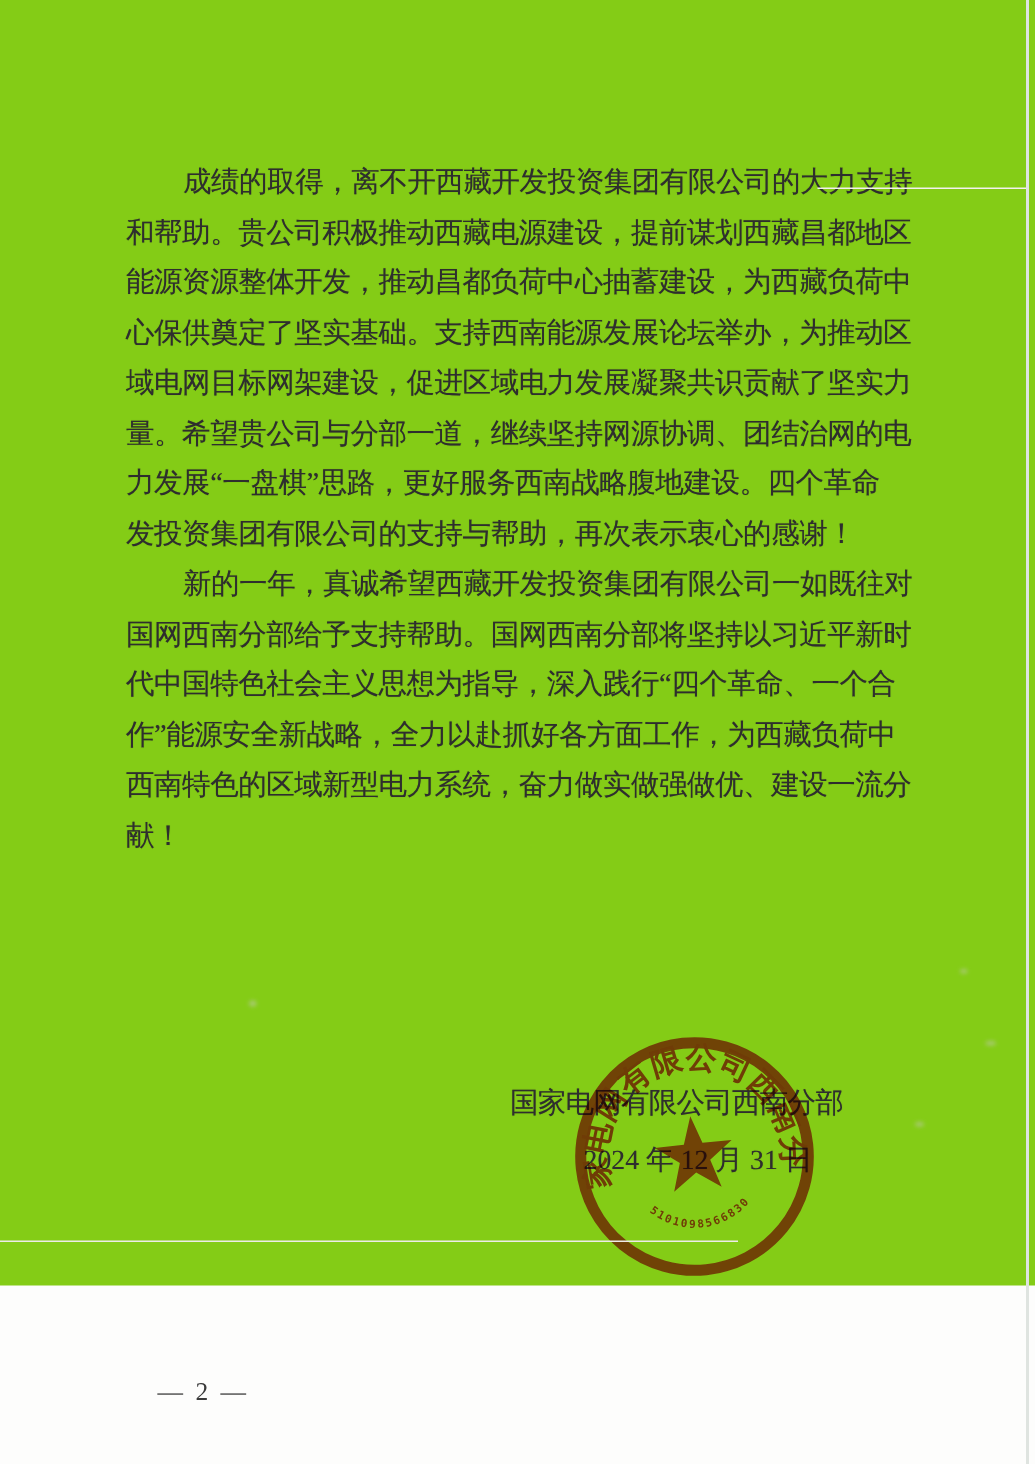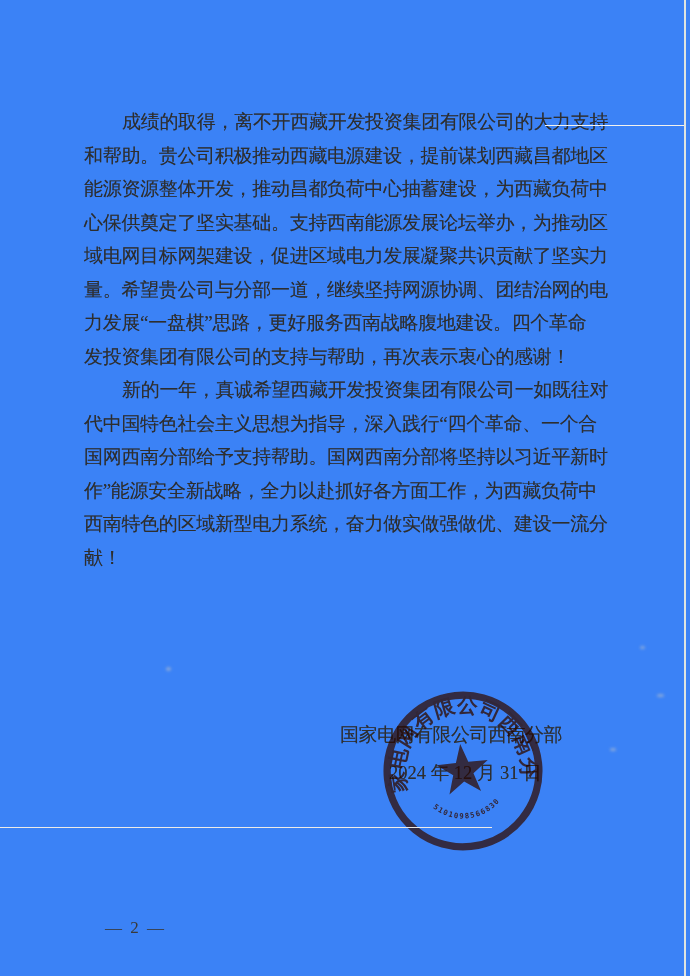--- a/index.html
+++ b/index.html
@@ -4,22 +4,22 @@
 <style>
   html, body {
     margin: 0; padding: 0;
     width: 690px; height: 976px;
     background: #fdfdfc;
     overflow: hidden;
     font-family: "Liberation Serif", "DejaVu Serif", serif;
   }
   .page {
     position: relative;
-    width: 690px; height: 976px;
-    background: #3b82f6;
+    width: 690px; height: 857px;
+    background: #84cc16;
   }
   
   .body-text {
     position: absolute;
     left: 84px; top: 105px;
     width: 540px;
     color: #2e2e2e;
   }
   .line {
     height: 33.5px;
@@ -105,22 +105,22 @@
   <div class="body-text">
     <div class="line indent">成绩的取得，离不开西藏开发投资集团有限公司的大力支持</div>
     <div class="line">和帮助。贵公司积极推动西藏电源建设，提前谋划西藏昌都地区</div>
     <div class="line">能源资源整体开发，推动昌都负荷中心抽蓄建设，为西藏负荷中</div>
     <div class="line">心保供奠定了坚实基础。支持西南能源发展论坛举办，为推动区</div>
     <div class="line">域电网目标网架建设，促进区域电力发展凝聚共识贡献了坚实力</div>
     <div class="line">量。希望贵公司与分部一道，继续坚持网源协调、团结治网的电</div>
     <div class="line">力发展“一盘棋”思路，更好服务西南战略腹地建设。四个革命</div>
     <div class="line">发投资集团有限公司的支持与帮助，再次表示衷心的感谢！</div>
     <div class="line indent">新的一年，真诚希望西藏开发投资集团有限公司一如既往对</div>
+    <div class="line">国网西南分部给予支持帮助。国网西南分部将坚持以习近平新时</div>
     <div class="line">代中国特色社会主义思想为指导，深入践行“四个革命、一个合</div>
-    <div class="line">国网西南分部给予支持帮助。国网西南分部将坚持以习近平新时</div>
     <div class="line">作”能源安全新战略，全力以赴抓好各方面工作，为西藏负荷中</div>
     <div class="line">西南特色的区域新型电力系统，奋力做实做强做优、建设一流分</div>
     <div class="line">献！</div>
   </div>
 
   <div class="signature">国家电网有限公司西南分部</div>
   <div class="date">2024 年 12 月 31 日</div>
 
   <div class="seal">
     <svg width="164" height="164" viewBox="0 0 200 200">

